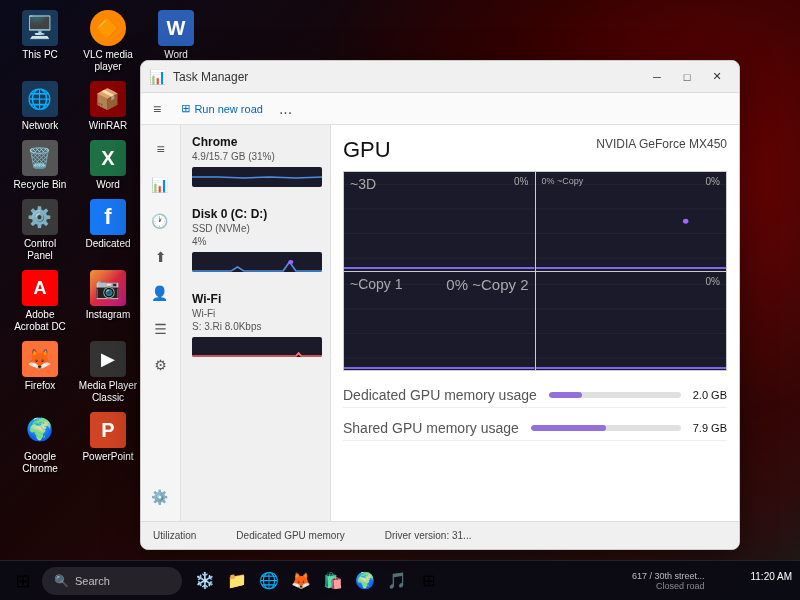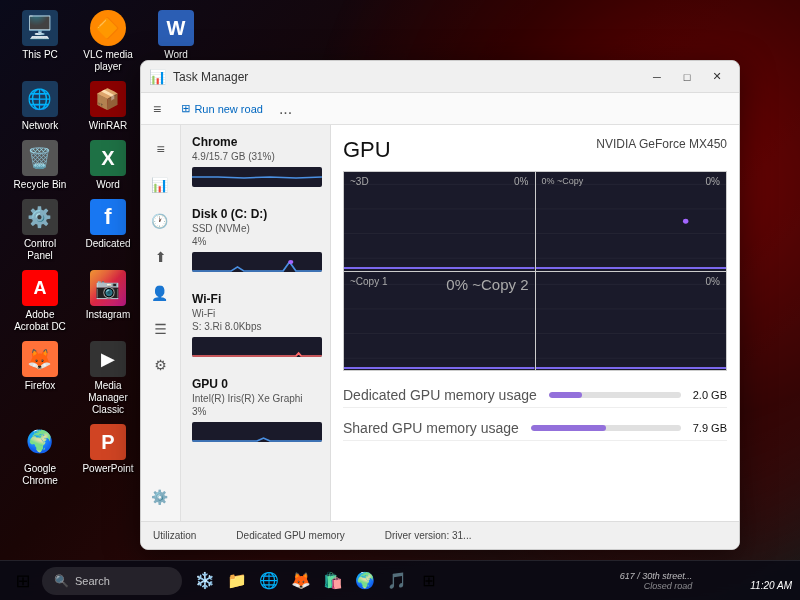--- a/index.html
+++ b/index.html
@@ -133,23 +133,22 @@
       align-items: center;
       justify-content: center;
       border-radius: 4px;
       cursor: pointer;
       font-size: 16px;
     }
 
     .taskbar-right {
       margin-left: auto;
       display: flex;
-      align-items: flex-end;
-      gap: 18px;
-      font-style: italic;
+      align-items: flex-start;
+      gap: 6px;
     }
 
     
     .task-manager {
       position: absolute;
       top: 60px;
       left: 140px;
       width: 600px;
       height: 490px;
       background: #f3f3f3;
@@ -353,21 +352,21 @@
     .gpu-graph-cell {
       background: #1a1a2a;
       position: relative;
       overflow: hidden;
     }
 
     .graph-label {
       position: absolute;
       top: 4px;
       left: 6px;
-      font-size: 10px;
+      font-size: 14px;
       color: #aaa;
       z-index: 2;
     }
 
     .graph-value {
       position: absolute;
       top: 4px;
       right: 6px;
       font-size: 10px;
       color: #aaa;
@@ -518,21 +517,21 @@
         <span class="icon-label">Instagram</span>
       </div>
     </div>
     <div class="icon-row">
       <div class="desktop-icon">
         <div class="icon-img" style="background:#ff7139; font-size:20px;">🦊</div>
         <span class="icon-label">Firefox</span>
       </div>
       <div class="desktop-icon">
         <div class="icon-img" style="background:#333; color:white; font-size:18px;">▶</div>
-        <span class="icon-label">Media Manager Classic</span>
+        <span class="icon-label">Media Player Classic</span>
       </div>
     </div>
     <div class="icon-row">
       <div class="desktop-icon">
         <div class="icon-img" style="font-size:22px;">🌍</div>
         <span class="icon-label">Google Chrome</span>
       </div>
       <div class="desktop-icon">
         <div class="icon-img" style="background:#d04423; color:white; font-size:20px; font-weight:bold;">P</div>
         <span class="icon-label">PowerPoint</span>
@@ -603,30 +602,20 @@
           <span class="sidebar-item-title">Wi-Fi</span>
           <span class="sidebar-item-subtitle">Wi-Fi</span>
           <span class="sidebar-item-subtitle">S: 3.Ri 8.0Kbps</span>
           <div class="mini-graph">
             <svg viewBox="0 0 100 20" preserveAspectRatio="none" width="100%" height="100%">
               <polyline points="0,19 80,19 82,16 84,19 100,19" fill="none" stroke="#ff6b6b" stroke-width="1.5"></polyline>
             </svg>
           </div>
         </div>
 
-        <div class="sidebar-item">
-          <span class="sidebar-item-title">GPU 0</span>
-          <span class="sidebar-item-subtitle">Intel(R) Iris(R) Xe Graphi</span>
-          <span class="sidebar-item-subtitle">3%</span>
-          <div class="mini-graph">
-            <svg viewBox="0 0 100 20" preserveAspectRatio="none" width="100%" height="100%">
-              <polyline points="0,19 50,19 55,16 60,19 100,19" fill="none" stroke="#4a90e2" stroke-width="1.5"></polyline>
-            </svg>
-          </div>
-        </div>
 
       </div>
 
       <div class="gpu-detail">
         <div class="gpu-header">
           <span class="gpu-title">GPU</span>
           <span class="gpu-model">NVIDIA GeForce MX450</span>
         </div>
 
         <div class="gpu-graphs">

